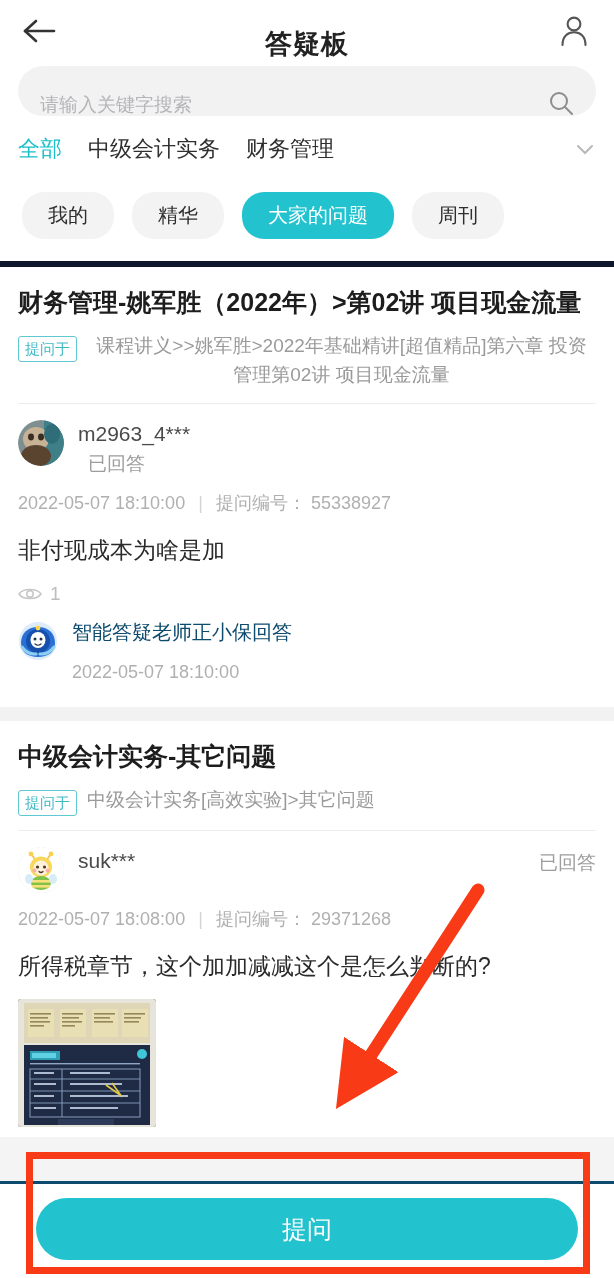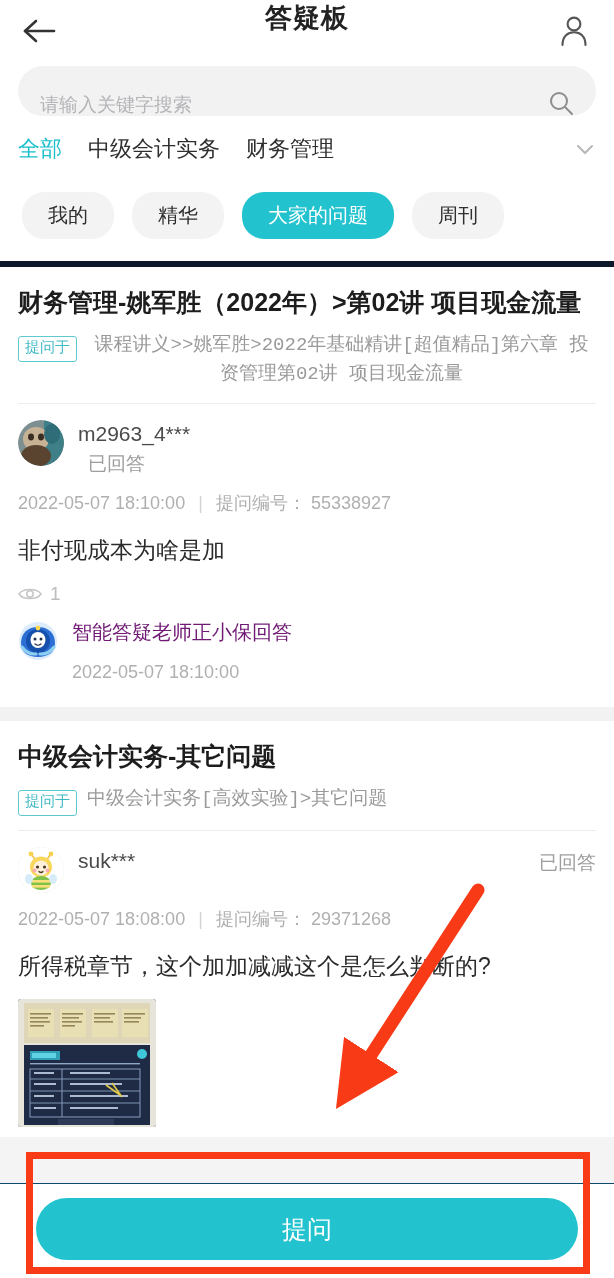--- a/index.html
+++ b/index.html
@@ -13,21 +13,21 @@
     position: relative;
     width: 614px; height: 1278px;
     background: #f4f4f4;
   }
 
   
   .topbar {
     position: relative;
     height: 62px;
     background: #ffffff;
-    display: flex; align-items: flex-start;
+    display: flex; align-items: flex-end;
   }
   .back-btn {
     position: absolute; left: 18px; top: 50%;
     transform: translateY(-50%);
     width: 42px; height: 42px;
     display: flex; align-items: center; justify-content: center;
     cursor: pointer;
   }
   .page-title {
     width: 100%; text-align: center;
@@ -96,21 +96,20 @@
   .card { background: #ffffff; padding: 0 18px; }
   .card + .card-gap { height: 14px; background: #f2f2f2; }
 
   .thread-title {
     font-size: 25px; font-weight: 700; color: #1d1d1d;
     line-height: 1.42; padding: 18px 0 10px 0;
   }
   .tagline {
     display: flex; align-items: flex-start;
     padding-bottom: 14px;
-    font-family: Liberation Mono, monospace;
   }
   .ask-badge {
     flex-shrink: 0;
     border: 1px solid #5fc9d1;
     color: #3fb9c4;
     font-size: 15px;
     border-radius: 3px;
     padding: 2px 6px;
     line-height: 1.35;
     margin-top: 5px;
@@ -148,42 +147,42 @@
   }
   .qviews {
     display: flex; align-items: center; gap: 8px;
     margin-top: 16px; color: #bdbdbd; font-size: 19px;
   }
 
   
   .ai-reply { display: flex; margin-top: 14px; padding-bottom: 14px; }
   .ai-avatar { width: 40px; height: 40px; flex-shrink: 0; margin-top: 2px; }
   .ai-body { margin-left: 14px; flex: 1; }
-  .ai-title { font-size: 20px; color: #701a75; }
+  .ai-title { font-size: 20px; color: #0c4a6e; }
   .ai-text {
     font-size: 23px; color: #2b2b2b;
     line-height: 1.52; margin-top: 14px;
   }
   .ai-time { font-size: 18px; color: #b0b0b0; margin-top: 16px; }
 
   
   .attach { margin-top: 16px; }
   .attach-thumb {
     width: 138px; height: 128px;
     border-radius: 3px; overflow: hidden;
     background: #2a2f45; cursor: pointer;
     position: relative;
   }
 
   
   .bottom-bar {
     position: absolute; left: 0; right: 0; bottom: 0;
     background: #ffffff;
     padding: 14px 36px 18px 36px;
-    border-top: 1px solid #0c4a6e;
+    border-top: 3px solid #0c4a6e;
   }
   .ask-button {
     width: 100%; height: 62px;
     background: #22c3cf; color: #ffffff;
     border: none; border-radius: 31px;
     font-size: 25px; cursor: pointer;
     font-family: "Liberation Sans", "DejaVu Sans", sans-serif;
   }
 
   

